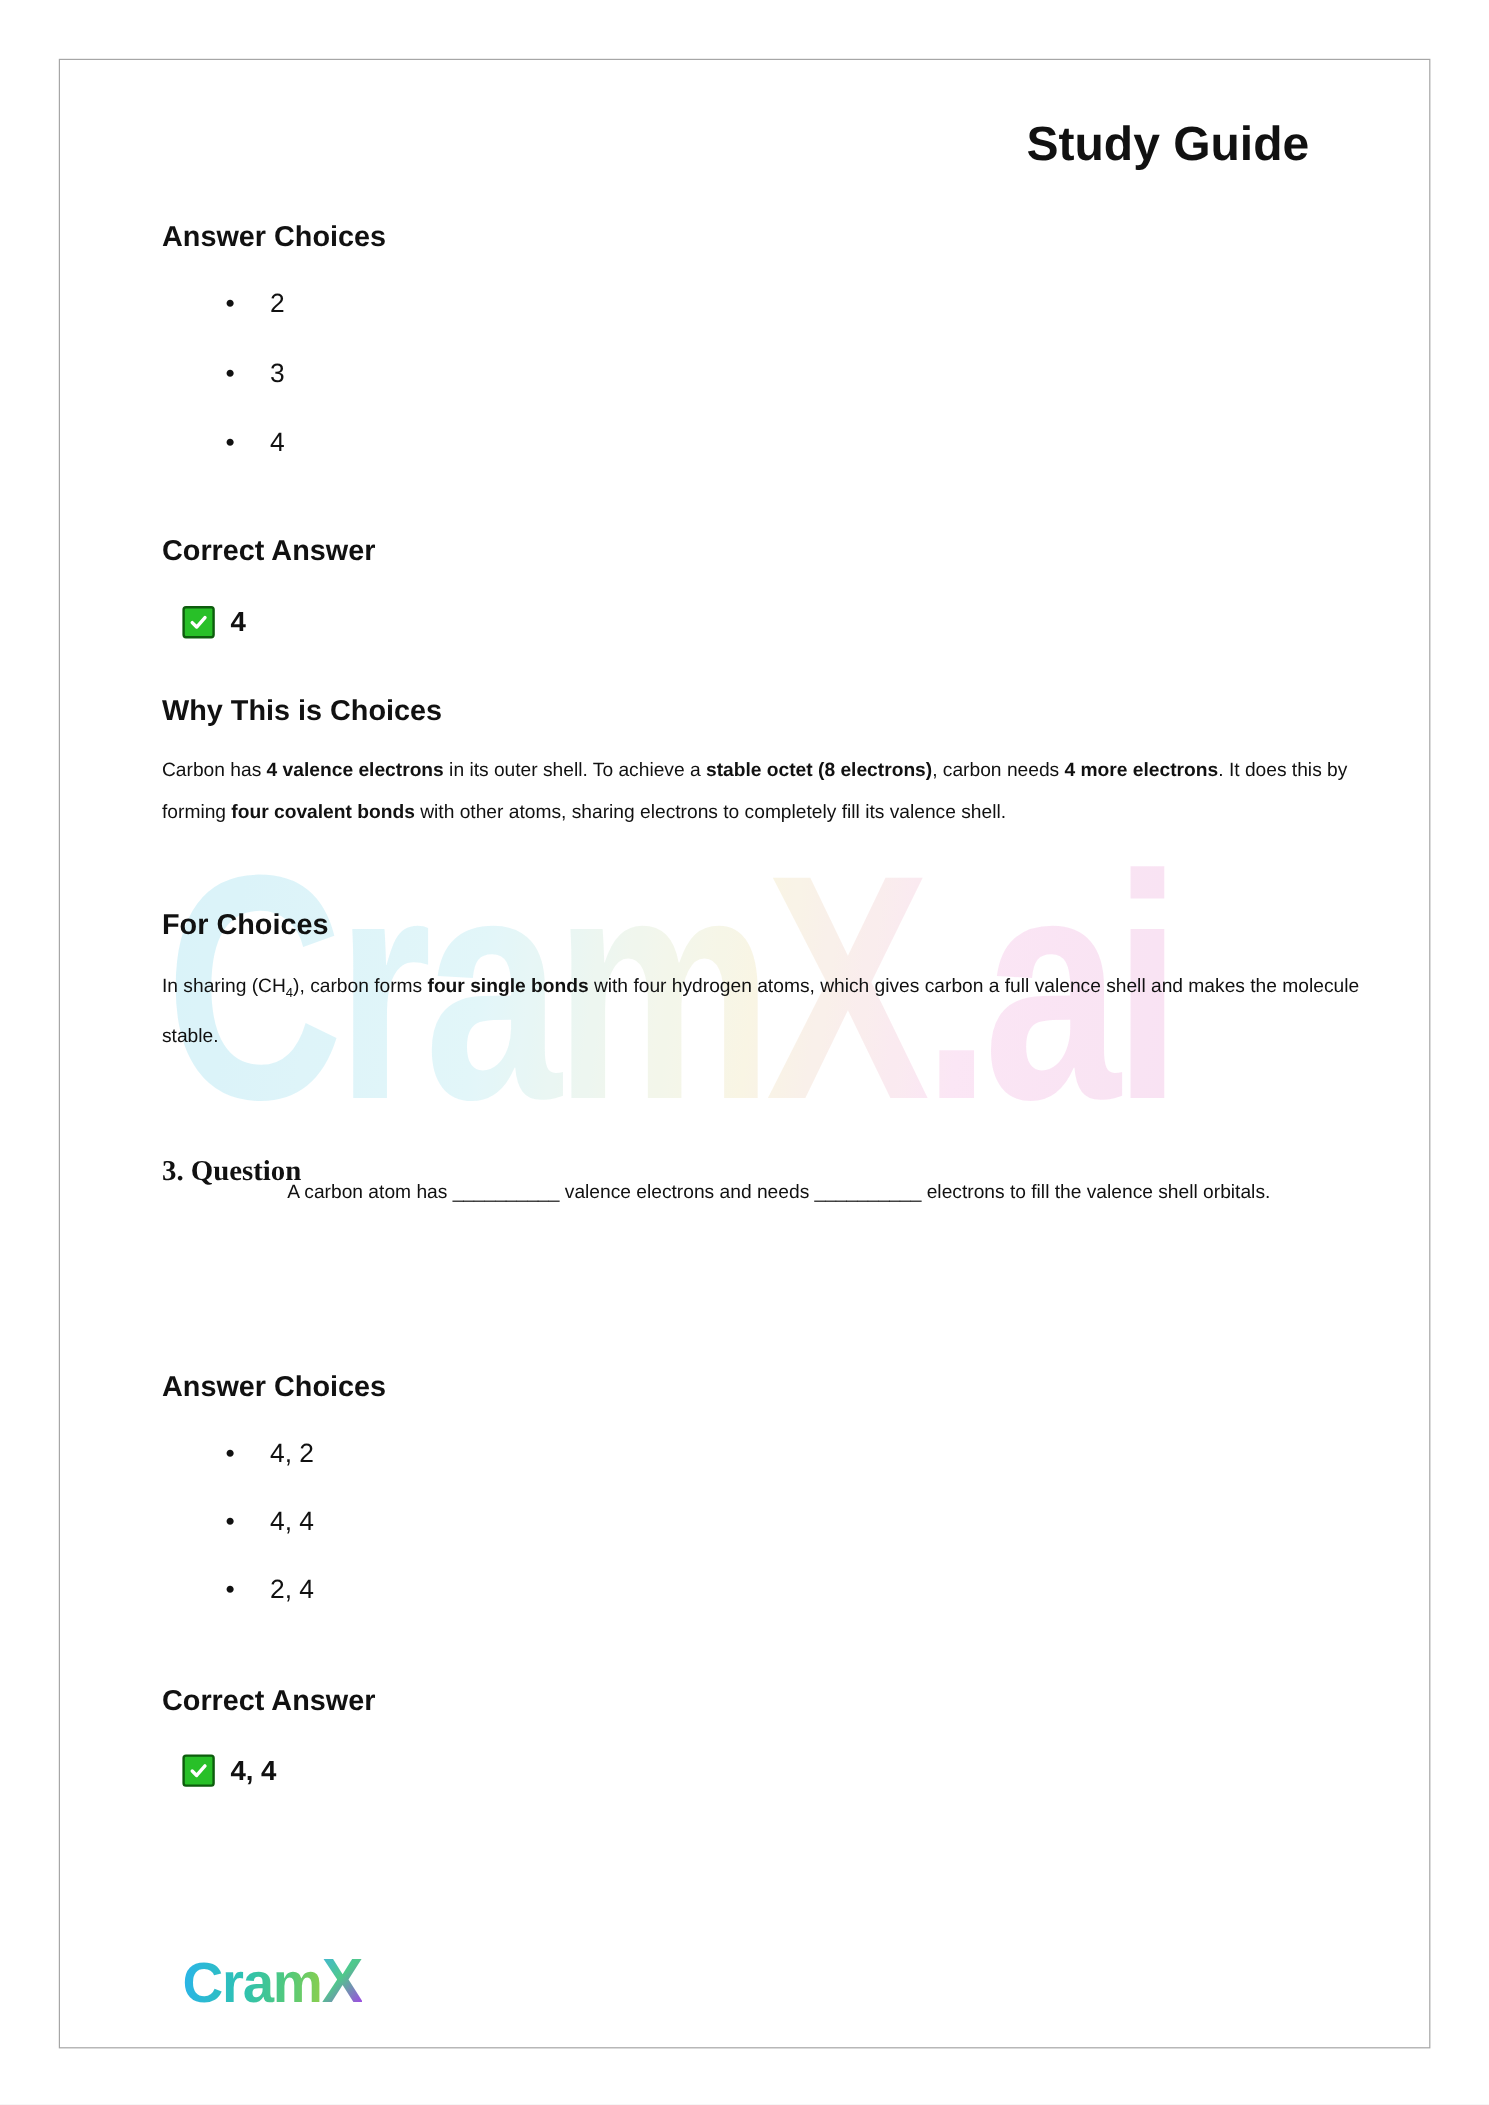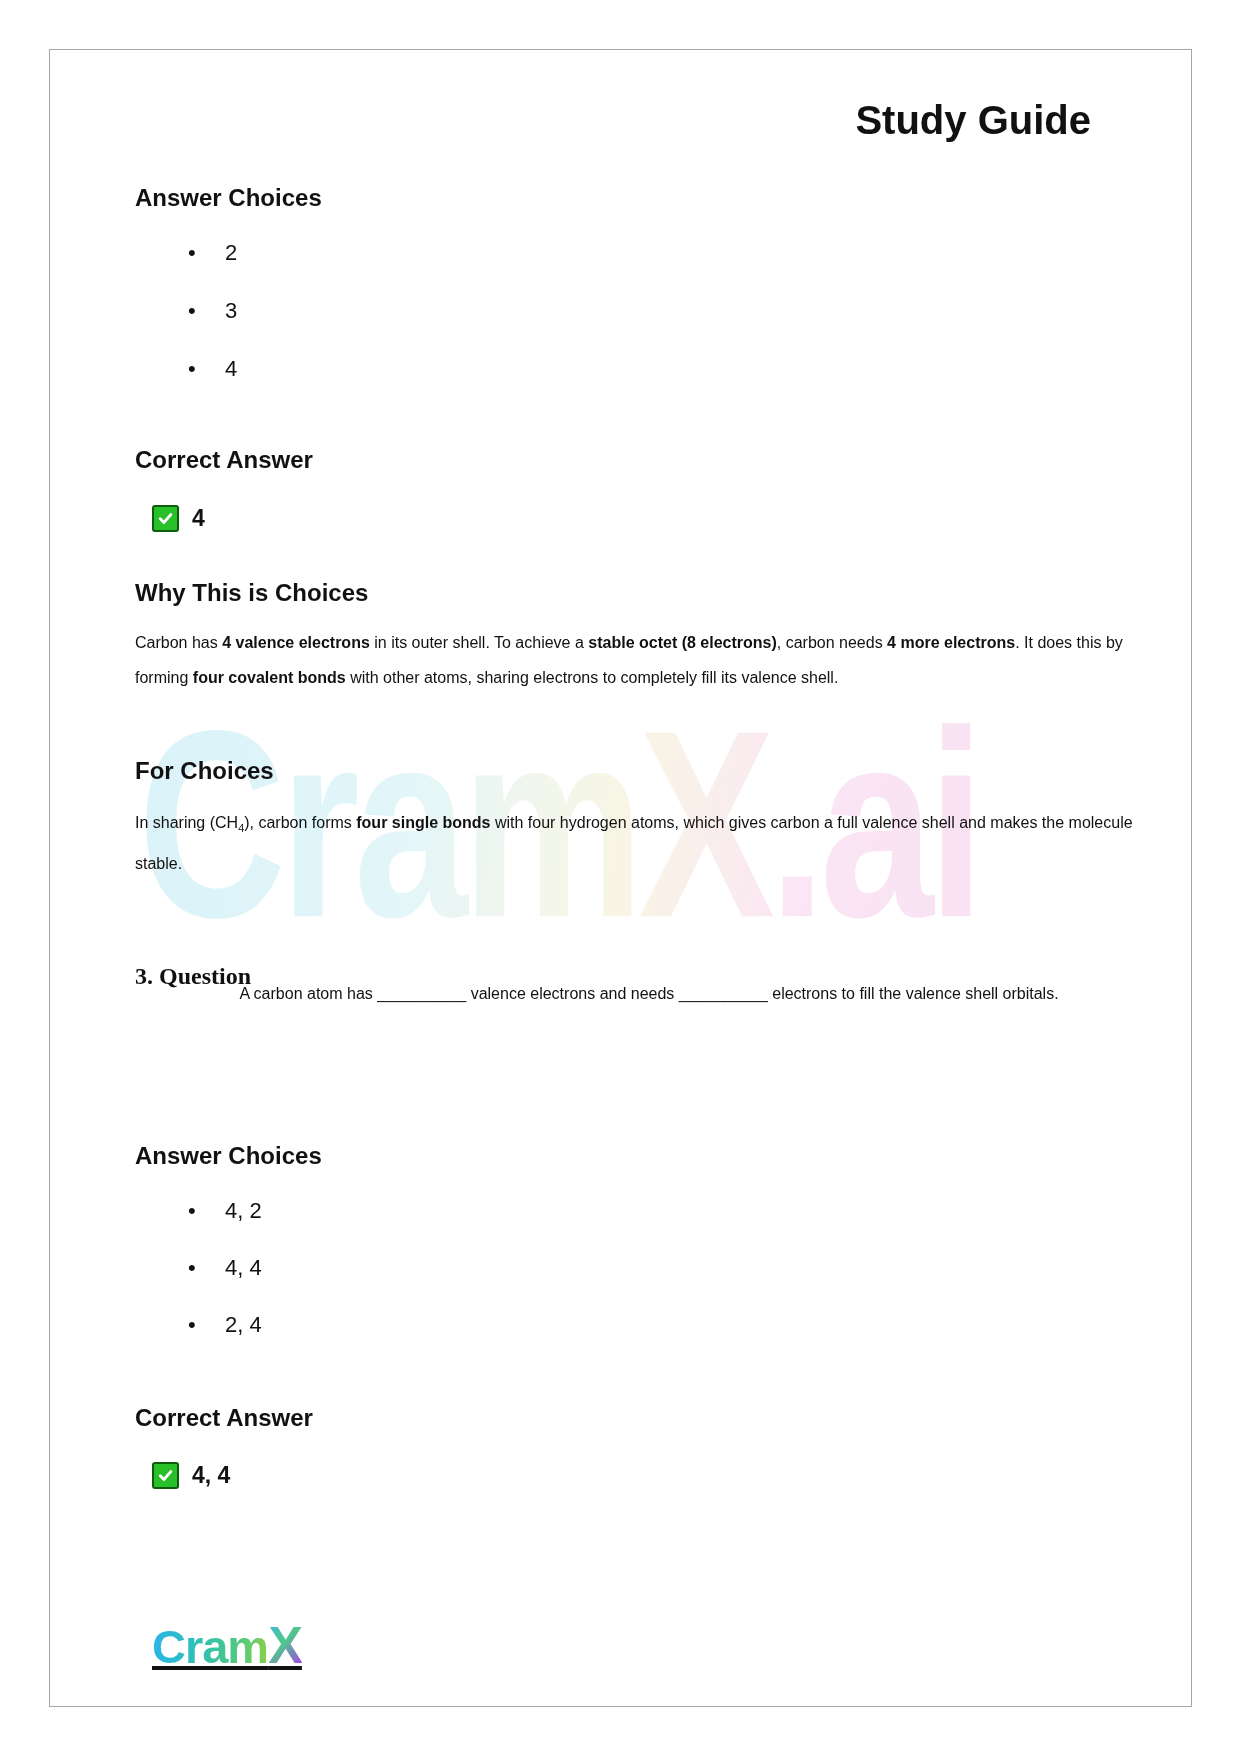--- a/index.html
+++ b/index.html
@@ -75,24 +75,23 @@
     border-radius:3px;
     display:flex;align-items:center;justify-content:center;
     flex:0 0 auto;
   }
   .checkbox svg{display:block;}
   .answer-text{
     font-size:23px;font-weight:bold;line-height:27px;
   }
   sub{font-size:0.68em;}
   .logo{
-    font-size:47px;font-weight:bold;line-height:50px;
+    font-size:47px;font-weight:bold;line-height:62px;
     letter-spacing:-1px;
     white-space:nowrap;
-    text-decoration:underline;
   }
   .logo .logo-cram{
     background:linear-gradient(95deg,#2ab4ea 0%,#2fc2b0 45%,#52c97c 75%,#8ecf4b 100%);
     -webkit-background-clip:text;background-clip:text;color:transparent;
   }
   .logo .logo-x{
     font-size:52px;
     background:linear-gradient(135deg,#3fb3e8 0%,#4fc98a 45%,#9a52de 85%,#c44fe0 100%);
     -webkit-background-clip:text;background-clip:text;color:transparent;
   }

